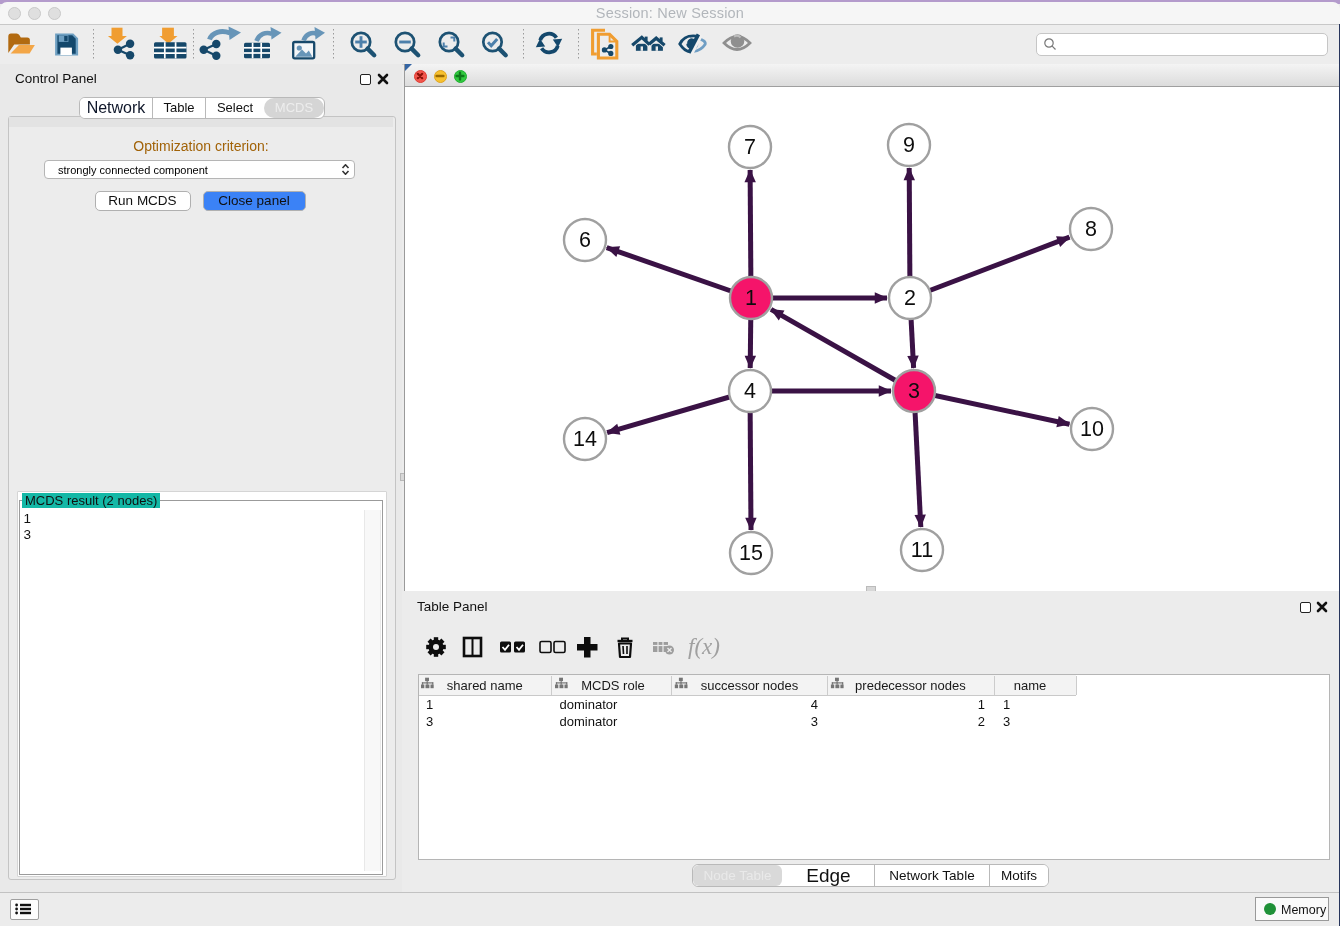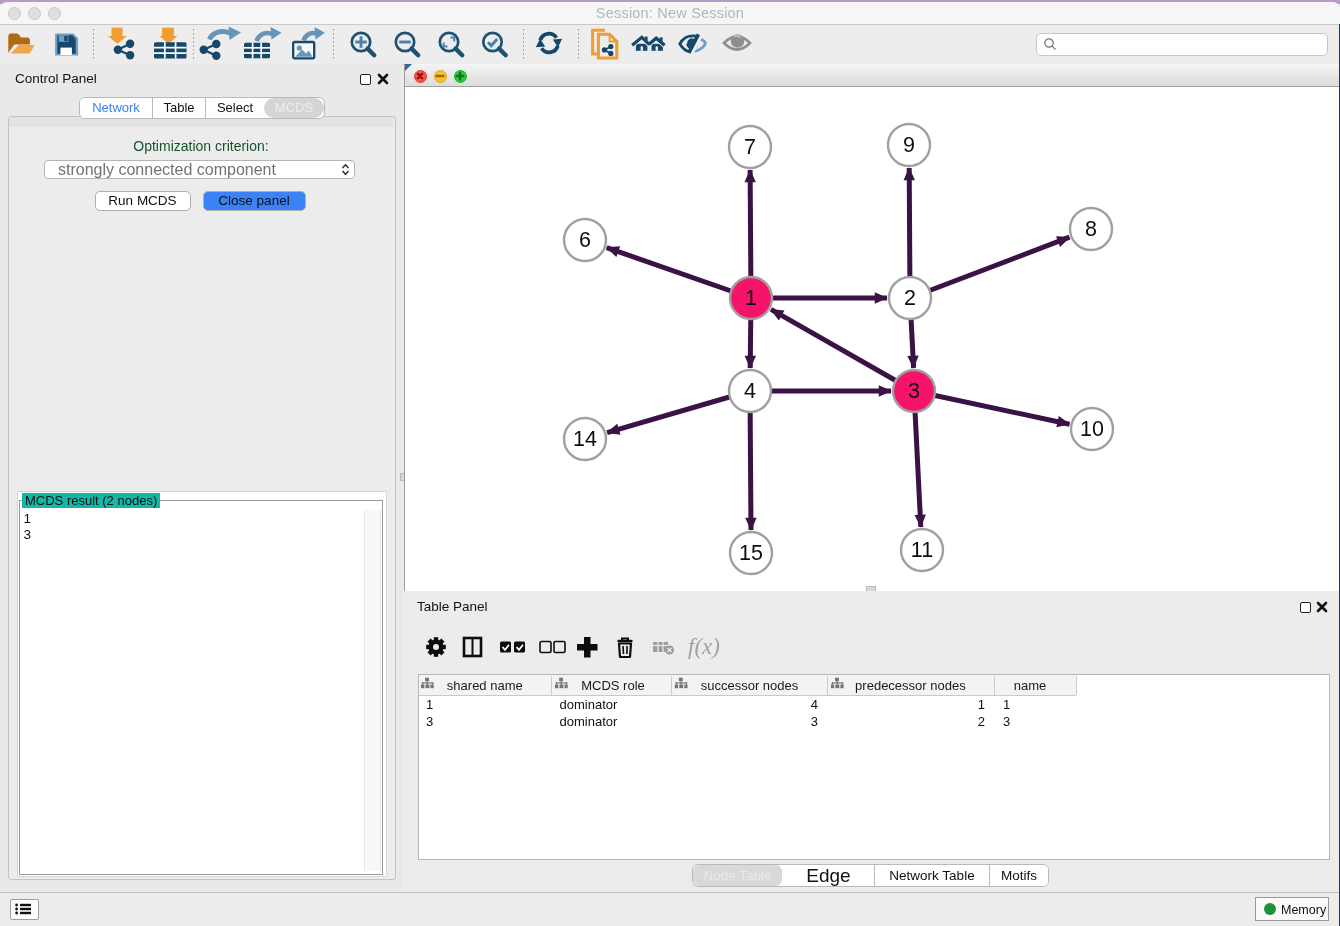--- a/index.html
+++ b/index.html
@@ -202,38 +202,38 @@
 <div class="abs" style="left:0;top:64px;width:402px;height:828px;background:#e9e9e9;"></div>
 <div class="abs" style="left:15px;top:71px;font-size:13.5px;color:#111;">Control Panel</div>
 
 <div class="abs" style="left:360px;top:74px;width:9px;height:9px;border:1.5px solid #222;border-radius:2px;background:#fff;"></div>
 <svg class="abs" style="left:377px;top:73px;" width="12" height="12" viewBox="0 0 12 12">
  <path d="M2 2 L10 10 M10 2 L2 10" stroke="#111" stroke-width="2.6" stroke-linecap="round"></path>
 </svg>
 
 <div class="abs" style="left:79px;top:97px;width:244px;height:20px;border-radius:6px;overflow:hidden;border:1px solid #b9b9b9;z-index:2;background:#fff;">
   <div style="position:absolute;left:0;top:0;width:72px;height:20px;background:#fff;border-right:1px solid #b9b9b9;
-       font-size:13px;text-align:center;line-height:20px;color:#3b82f6;">Network</div>
+       font-size:16px;text-align:center;line-height:20px;color:#0f172a;">Network</div>
   <div style="position:absolute;left:73px;top:0;width:52px;height:20px;background:#fff;border-right:1px solid #b9b9b9;
        font-size:13px;text-align:center;line-height:20px;color:#111;">Table</div>
   <div style="position:absolute;left:126px;top:0;width:58px;height:20px;background:#fff;
        font-size:13px;text-align:center;line-height:20px;color:#111;">Select</div>
   <div style="position:absolute;left:184px;top:0;width:60px;height:20px;background:#d5d5d5;border-radius:10px;
        font-size:13px;text-align:center;line-height:20px;color:#ededed;">MCDS</div>
 </div>
 
 <div class="abs" style="left:8px;top:116px;width:386px;height:762px;background:#ececec;
      border:1px solid #c4c4c4;border-radius:3px;"></div>
 <div class="abs" style="left:9px;top:117px;width:384px;height:10px;background:#e3e3e3;"></div>
 
-<div class="abs" style="left:0;top:138px;width:402px;text-align:center;font-size:14px;color:#14532d;">Optimization criterion:</div>
+<div class="abs" style="left:0;top:138px;width:402px;text-align:center;font-size:14px;color:#a16207;">Optimization criterion:</div>
 
 <div class="abs" style="left:44px;top:160px;width:309px;height:17px;background:#fff;
      border:1px solid #b5b5b5;border-radius:4px;"></div>
-<div class="abs" style="left:58px;top:161.5px;font-size:16px;line-height:16px;color:#737373;">strongly connected component</div>
+<div class="abs" style="left:58px;top:161.5px;font-size:11px;line-height:16px;color:#000000;">strongly connected component</div>
 <svg class="abs" style="left:340.5px;top:164px;" width="9" height="11" viewBox="0 0 9 11">
   <path d="M1.5 4 L4.5 0.8 L7.5 4" fill="none" stroke="#333" stroke-width="1.6" stroke-linejoin="round"></path>
   <path d="M1.5 7 L4.5 10.2 L7.5 7" fill="none" stroke="#333" stroke-width="1.6" stroke-linejoin="round"></path>
 </svg>
 
 <div class="abs" style="left:94.5px;top:191px;width:94px;height:18px;background:#fff;border:1px solid #b0b0b0;
      border-radius:5px;font-size:13.5px;text-align:center;line-height:18px;color:#111;">Run MCDS</div>
 <div class="abs" style="left:202.5px;top:191px;width:101px;height:18px;background:#3b82f6;border:1px solid #b0b0b0;
      border-radius:5px;font-size:13.5px;text-align:center;line-height:18px;color:#111;">Close panel</div>
 

